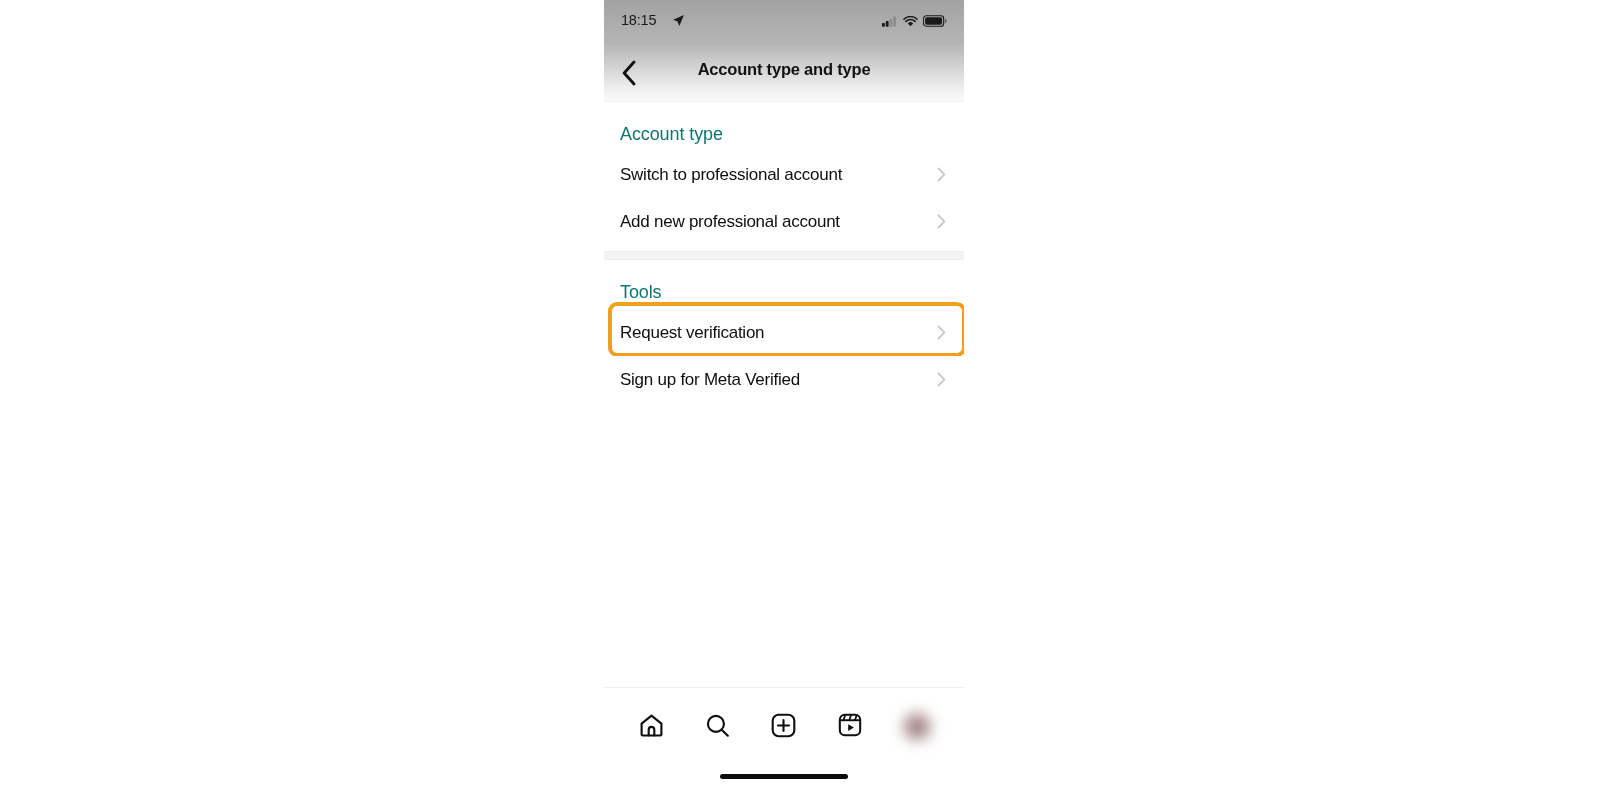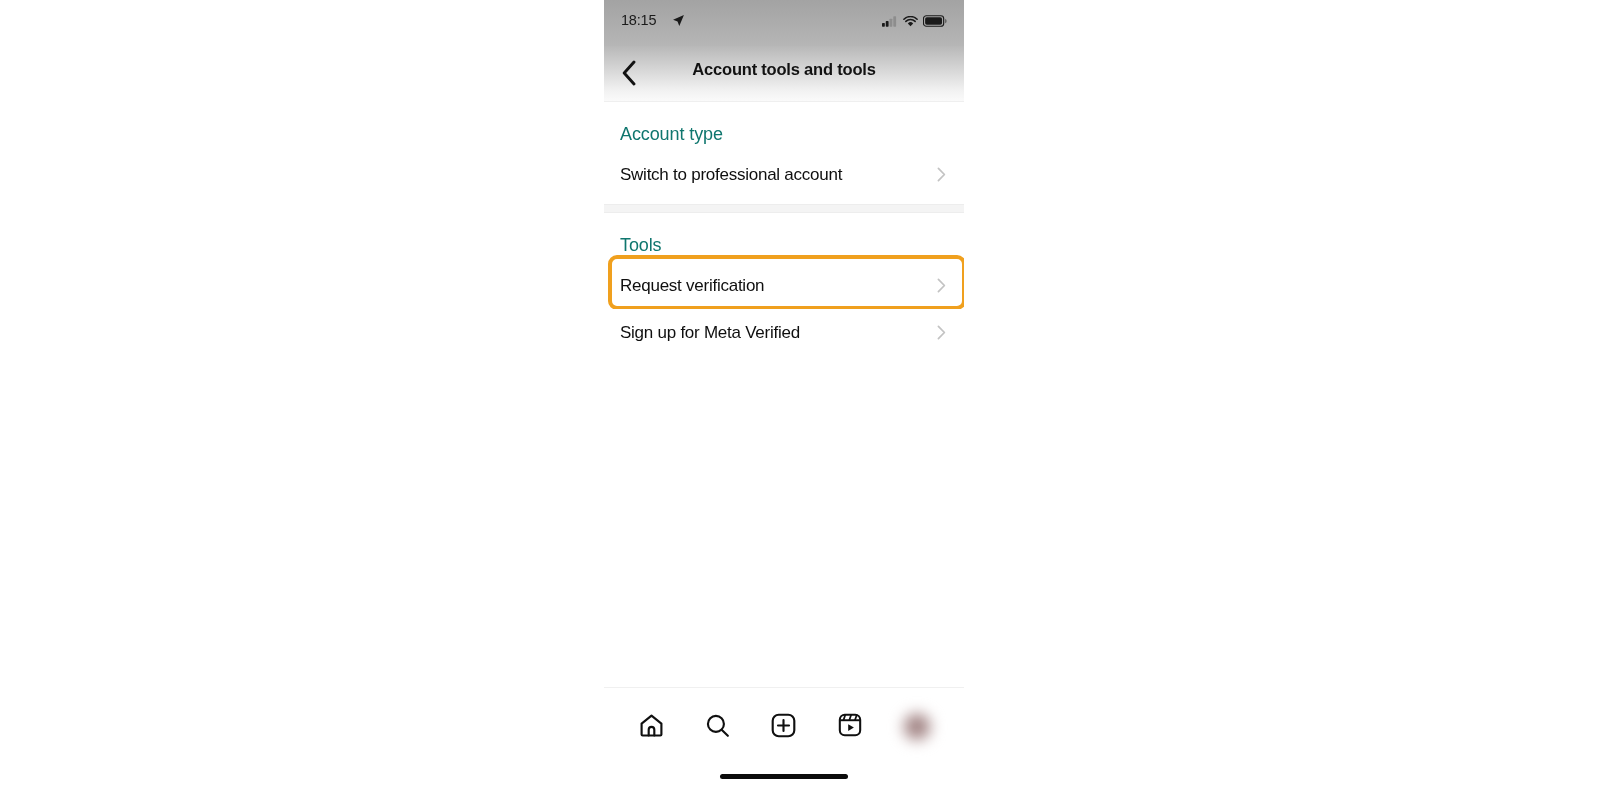--- a/index.html
+++ b/index.html
@@ -246,37 +246,45 @@
   </div>
 
   <div id="navheader">
     <div id="back-button">
       <span>
         <svg width="16" height="26" viewBox="0 0 16 26">
           <path d="M13 2 L3.2 13 L13 24" stroke="#121212" stroke-width="2.9" fill="none" stroke-linecap="round" stroke-linejoin="round"></path>
         </svg>
       </span>
     </div>
-    <div id="header-title">Account tools and tools</div>
+    <div id="header-title">Account type and type</div>
   </div>
   <div id="header-underline"></div>
 
   <div id="content">
 
     <div class="section-header">Account type</div>
 
     <div class="row">
       <span class="row-label">Switch to professional account</span>
       <span class="chev">
         <svg width="9" height="15" viewBox="0 0 9 15">
             <path d="M1.4 1.4 L7.4 7.5 L1.4 13.6" stroke="#c3c3c3" stroke-width="1.7" fill="none" stroke-linecap="round" stroke-linejoin="round"></path>
           </svg>
       </span>
     </div>
 
+    <div class="row">
+      <span class="row-label">Add new professional account</span>
+      <span class="chev">
+        <svg width="9" height="15" viewBox="0 0 9 15">
+            <path d="M1.4 1.4 L7.4 7.5 L1.4 13.6" stroke="#c3c3c3" stroke-width="1.7" fill="none" stroke-linecap="round" stroke-linejoin="round"></path>
+          </svg>
+      </span>
+    </div>
 
     <div class="section-divider"></div>
 
     <div class="section-header">Tools</div>
 
 
     <div class="row" id="row-request-verification">
       <span class="row-label">Request verification</span>
       <span class="chev">
         <svg width="9" height="15" viewBox="0 0 9 15">

